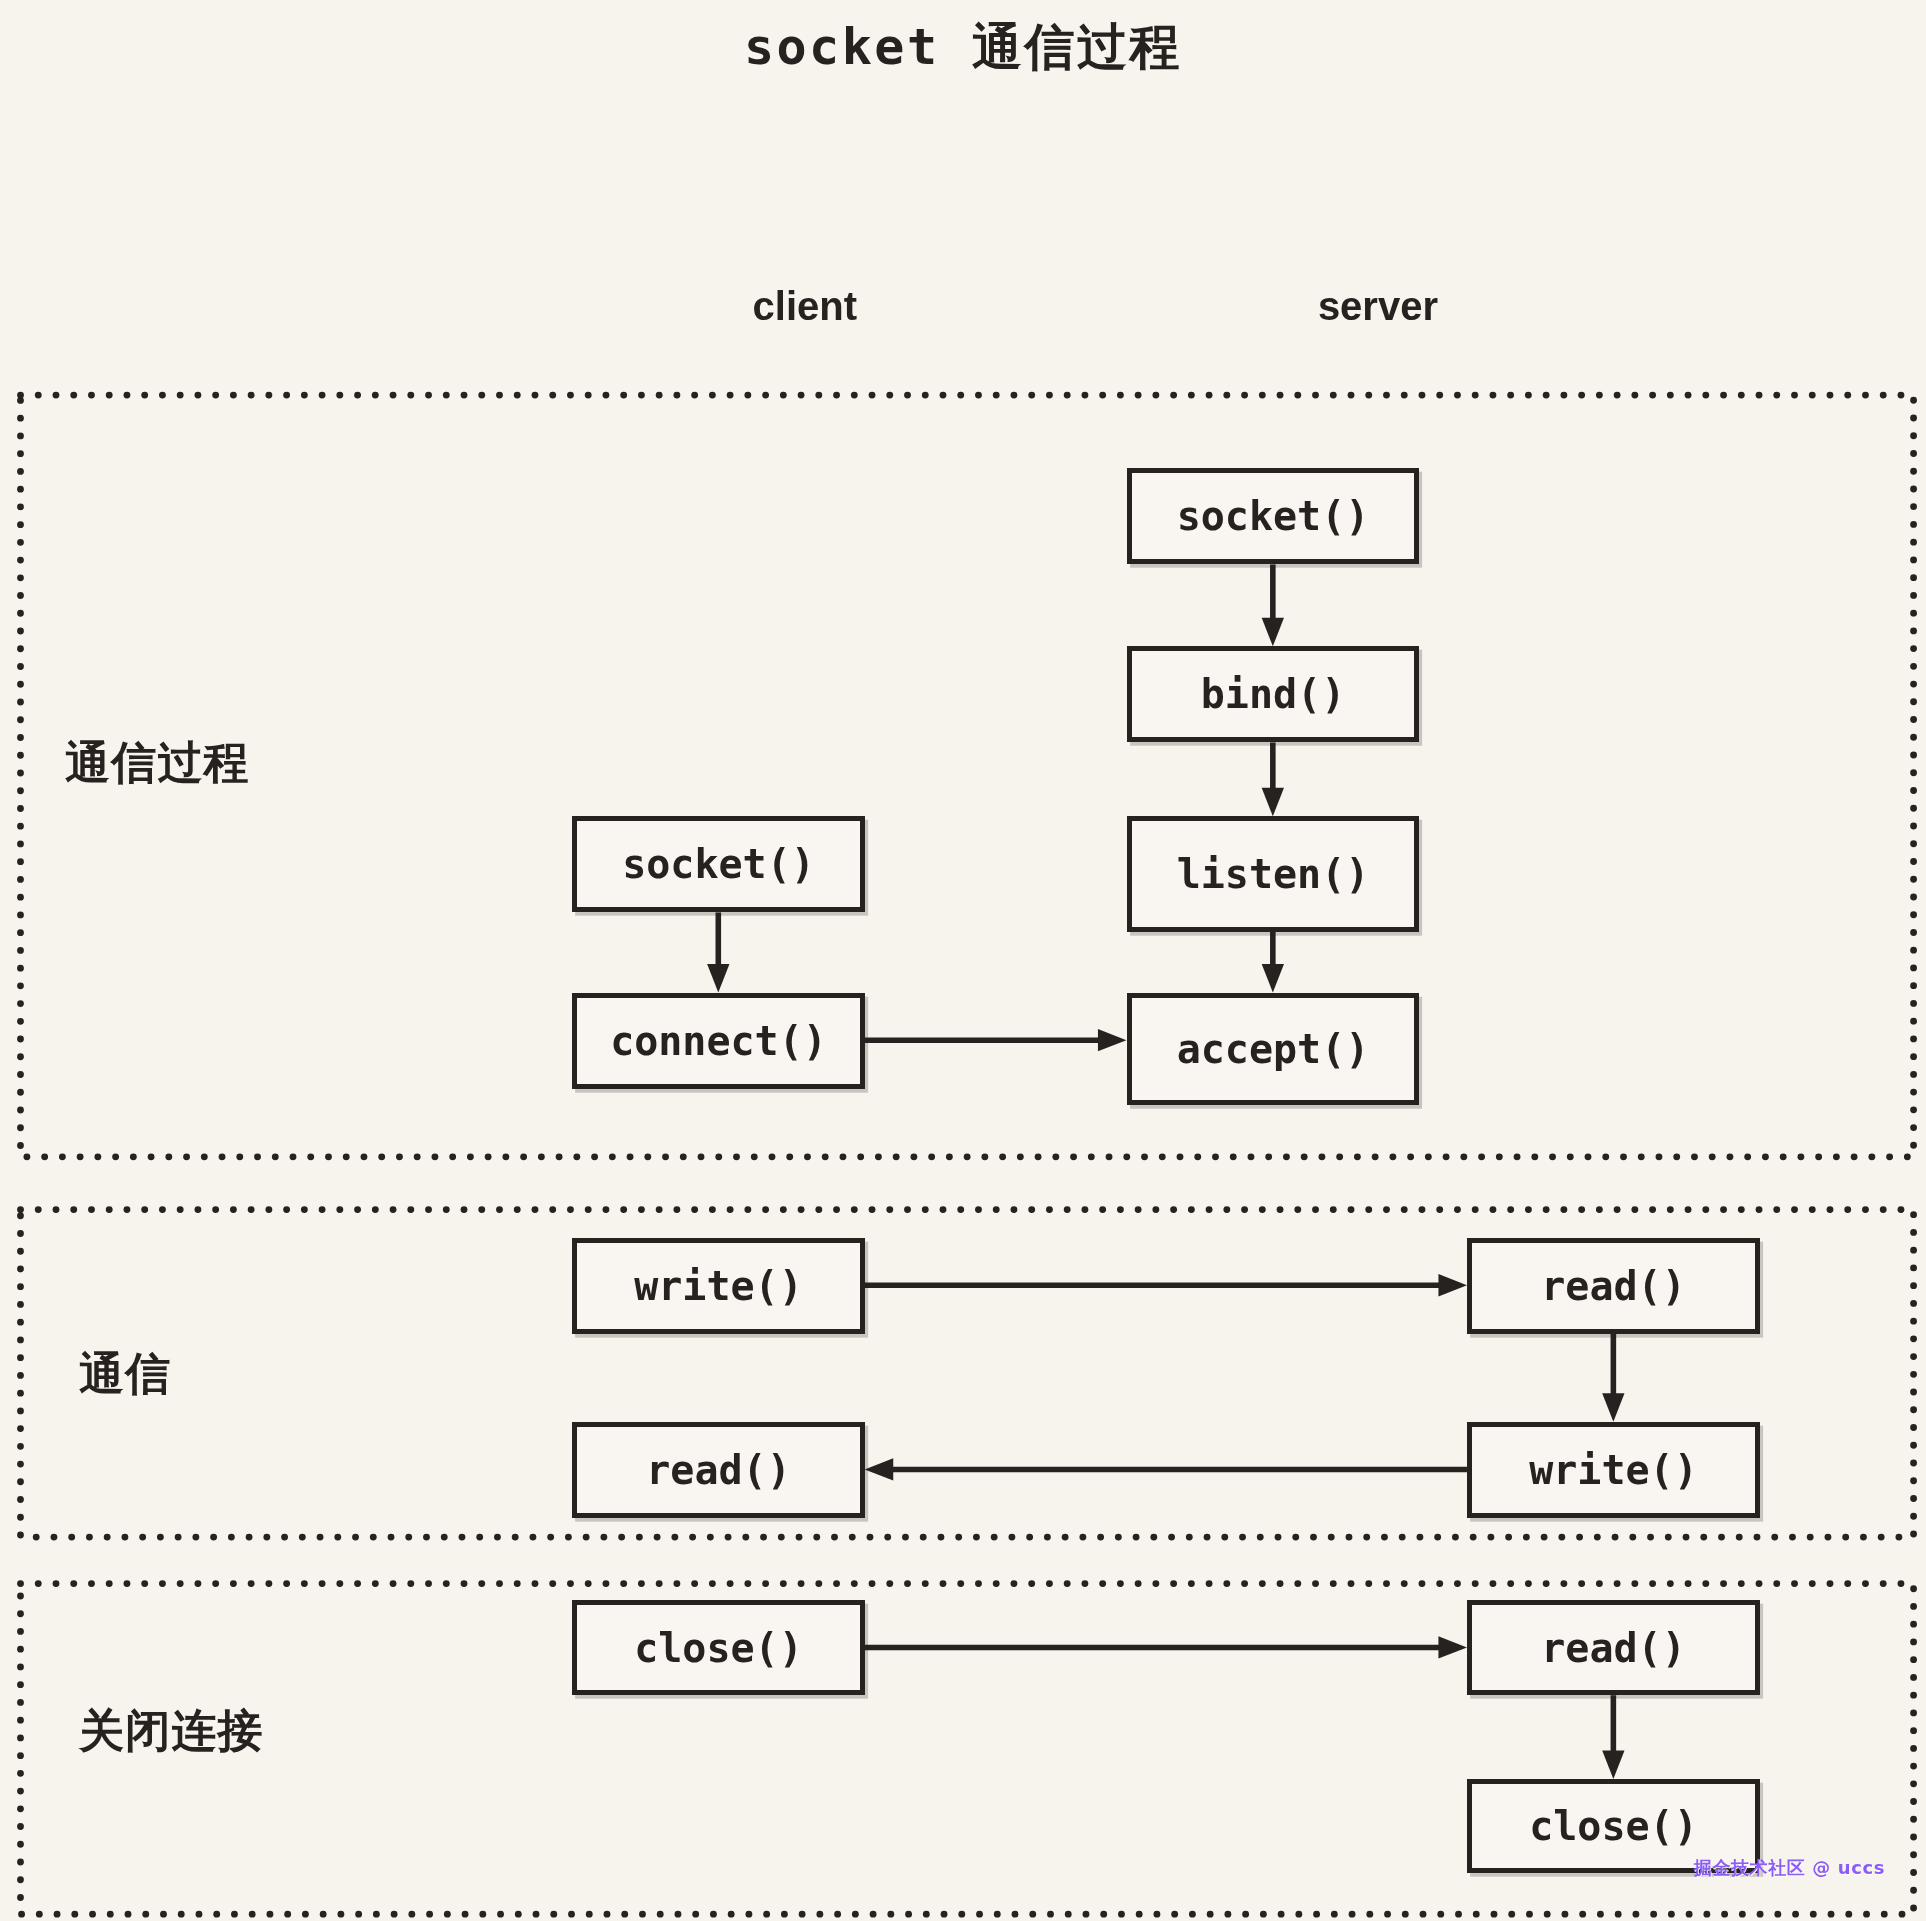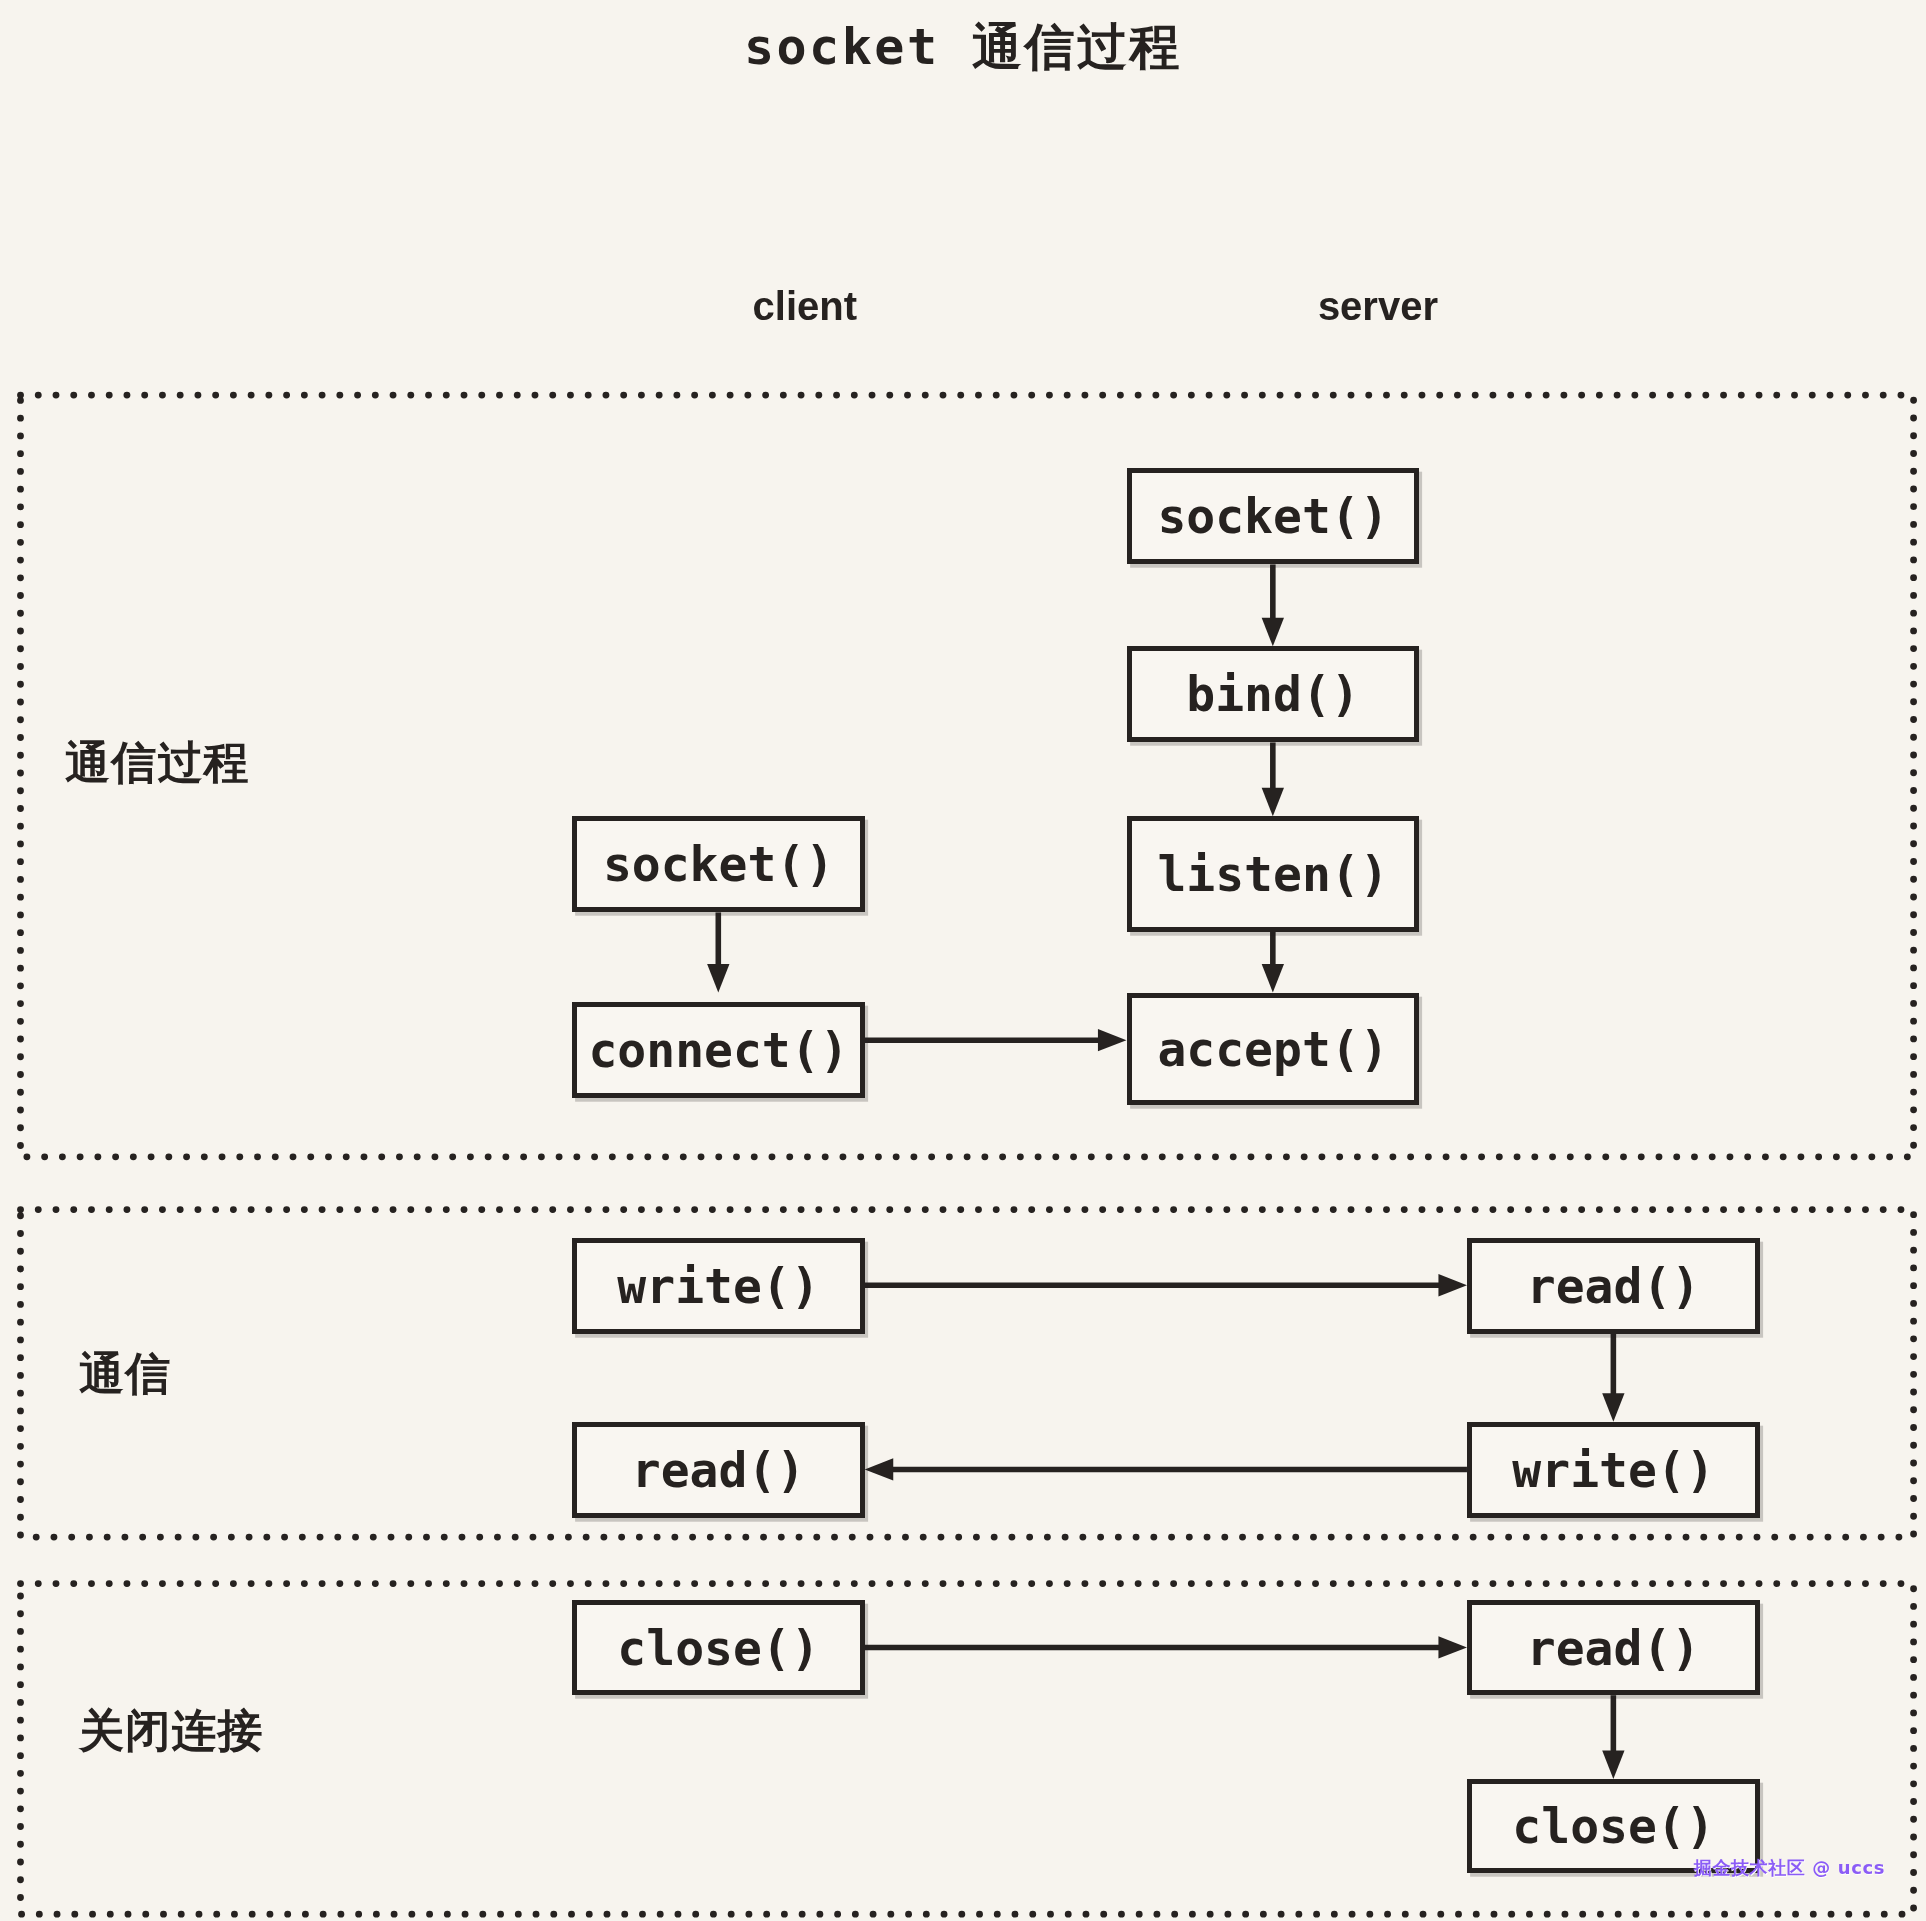--- a/index.html
+++ b/index.html
@@ -30,21 +30,21 @@
     font-size:45px;font-weight:bold;letter-spacing:1.2px;
   }
   .node{
     position:absolute;
     box-sizing:border-box;
     border:5.6px solid #262220;
     background:#f9f6f1;
     box-shadow:3.1px 3.7px 0 rgba(38,34,32,0.22);
     display:flex;align-items:center;justify-content:center;
     font-family:"DejaVu Sans Mono","Liberation Mono",monospace;
-    font-size:48px;font-weight:bold;
+    font-size:40px;font-weight:bold;
   }
   .watermark{
     position:absolute;right:41px;top:1856px;
     font-size:18px;font-weight:bold;
     color:#8b5cf6;text-shadow:0.6px 0.6px 0 #ffffff;
     letter-spacing:0.6px;
   }
 </style>
 </head>
 <body>
@@ -114,21 +114,21 @@
   <div class="col-header server">server</div>
 
   <div class="section-label" style="left:65px;top:733px;">通信过程</div>
   <div class="section-label" style="left:79px;top:1344px;">通信</div>
   <div class="section-label" style="left:79px;top:1701px;">关闭连接</div>
 
   <div class="node" style="left:1127px;top:468px;width:292px;height:96px;">socket()</div>
   <div class="node" style="left:1127px;top:646px;width:292px;height:96px;">bind()</div>
   <div class="node" style="left:1127px;top:816px;width:292px;height:116px;">listen()</div>
   <div class="node" style="left:572px;top:816px;width:293px;height:96px;">socket()</div>
-  <div class="node" style="left:572px;top:993px;width:293px;height:96px;margin-top:9px;">connect()</div>
+  <div class="node" style="left:572px;top:993px;width:293px;height:96px;">connect()</div>
   <div class="node" style="left:1127px;top:993px;width:292px;height:112px;">accept()</div>
 
   <div class="node" style="left:572px;top:1238px;width:293px;height:96px;">write()</div>
   <div class="node" style="left:1467px;top:1238px;width:293px;height:96px;">read()</div>
   <div class="node" style="left:572px;top:1422px;width:293px;height:96px;">read()</div>
   <div class="node" style="left:1467px;top:1422px;width:293px;height:96px;">write()</div>
 
   <div class="node" style="left:572px;top:1600px;width:293px;height:95px;">close()</div>
   <div class="node" style="left:1467px;top:1600px;width:293px;height:95px;">read()</div>
   <div class="node" style="left:1467px;top:1779px;width:293px;height:94px;">close()</div>

